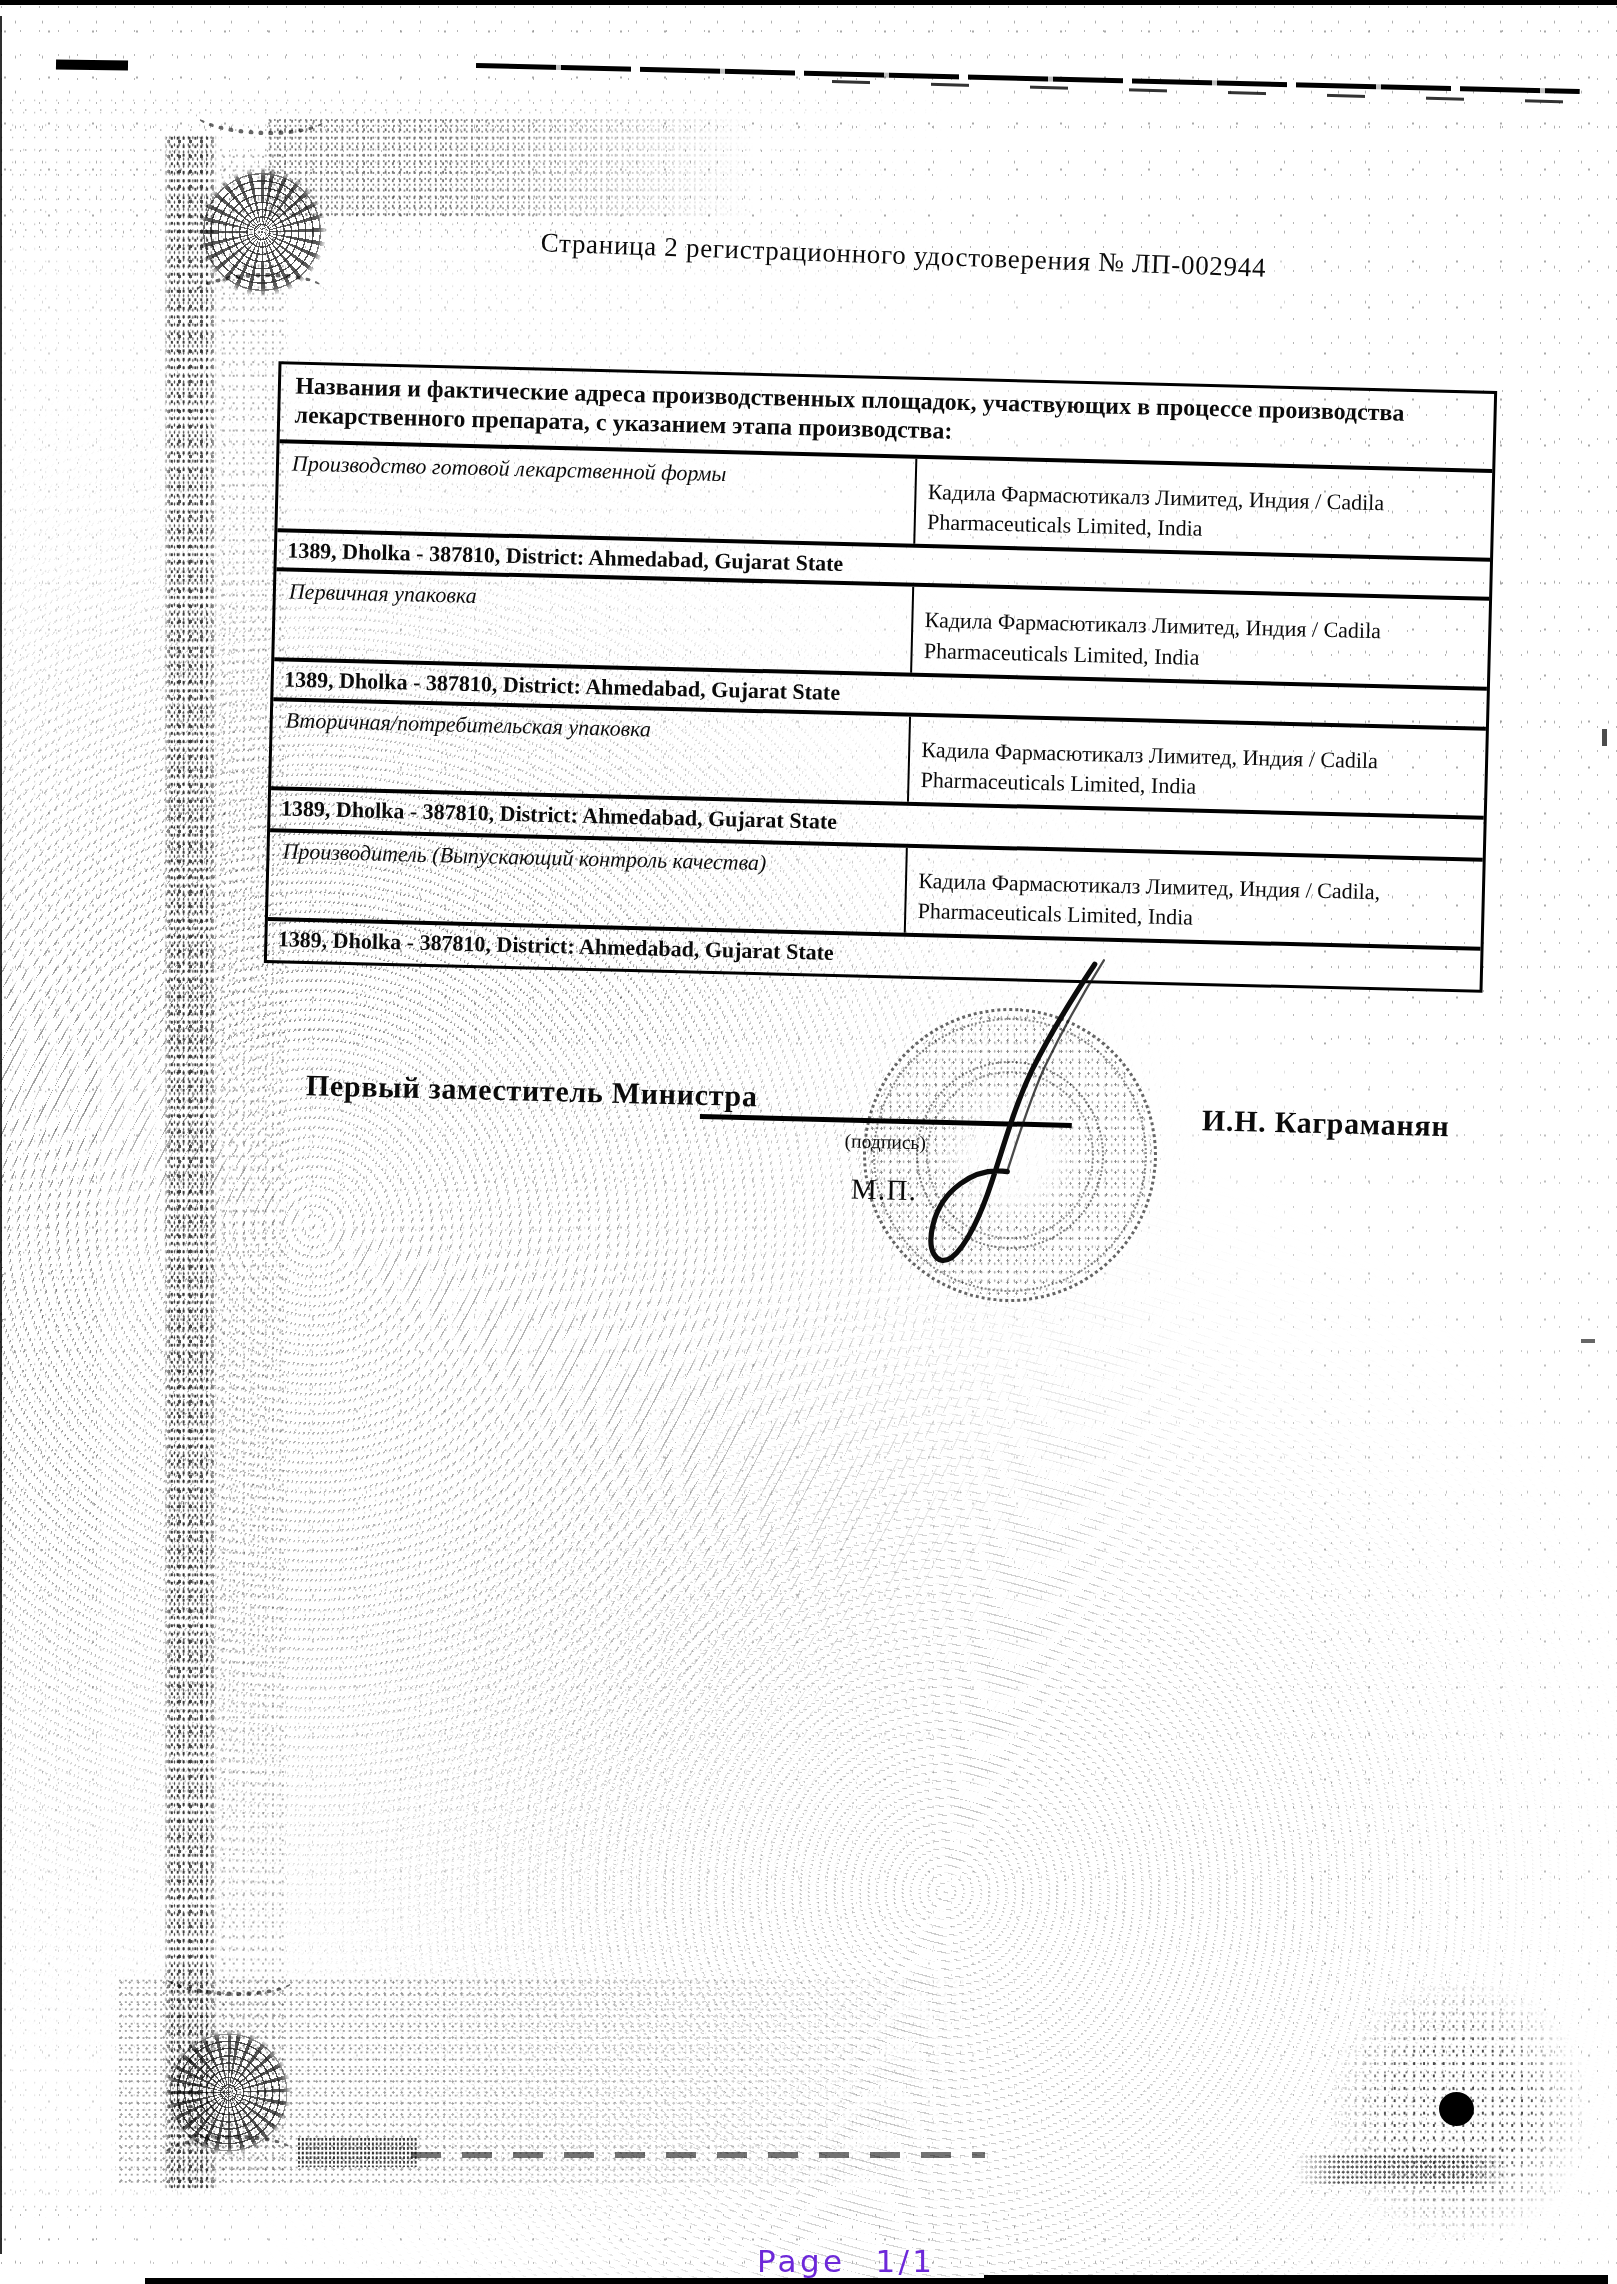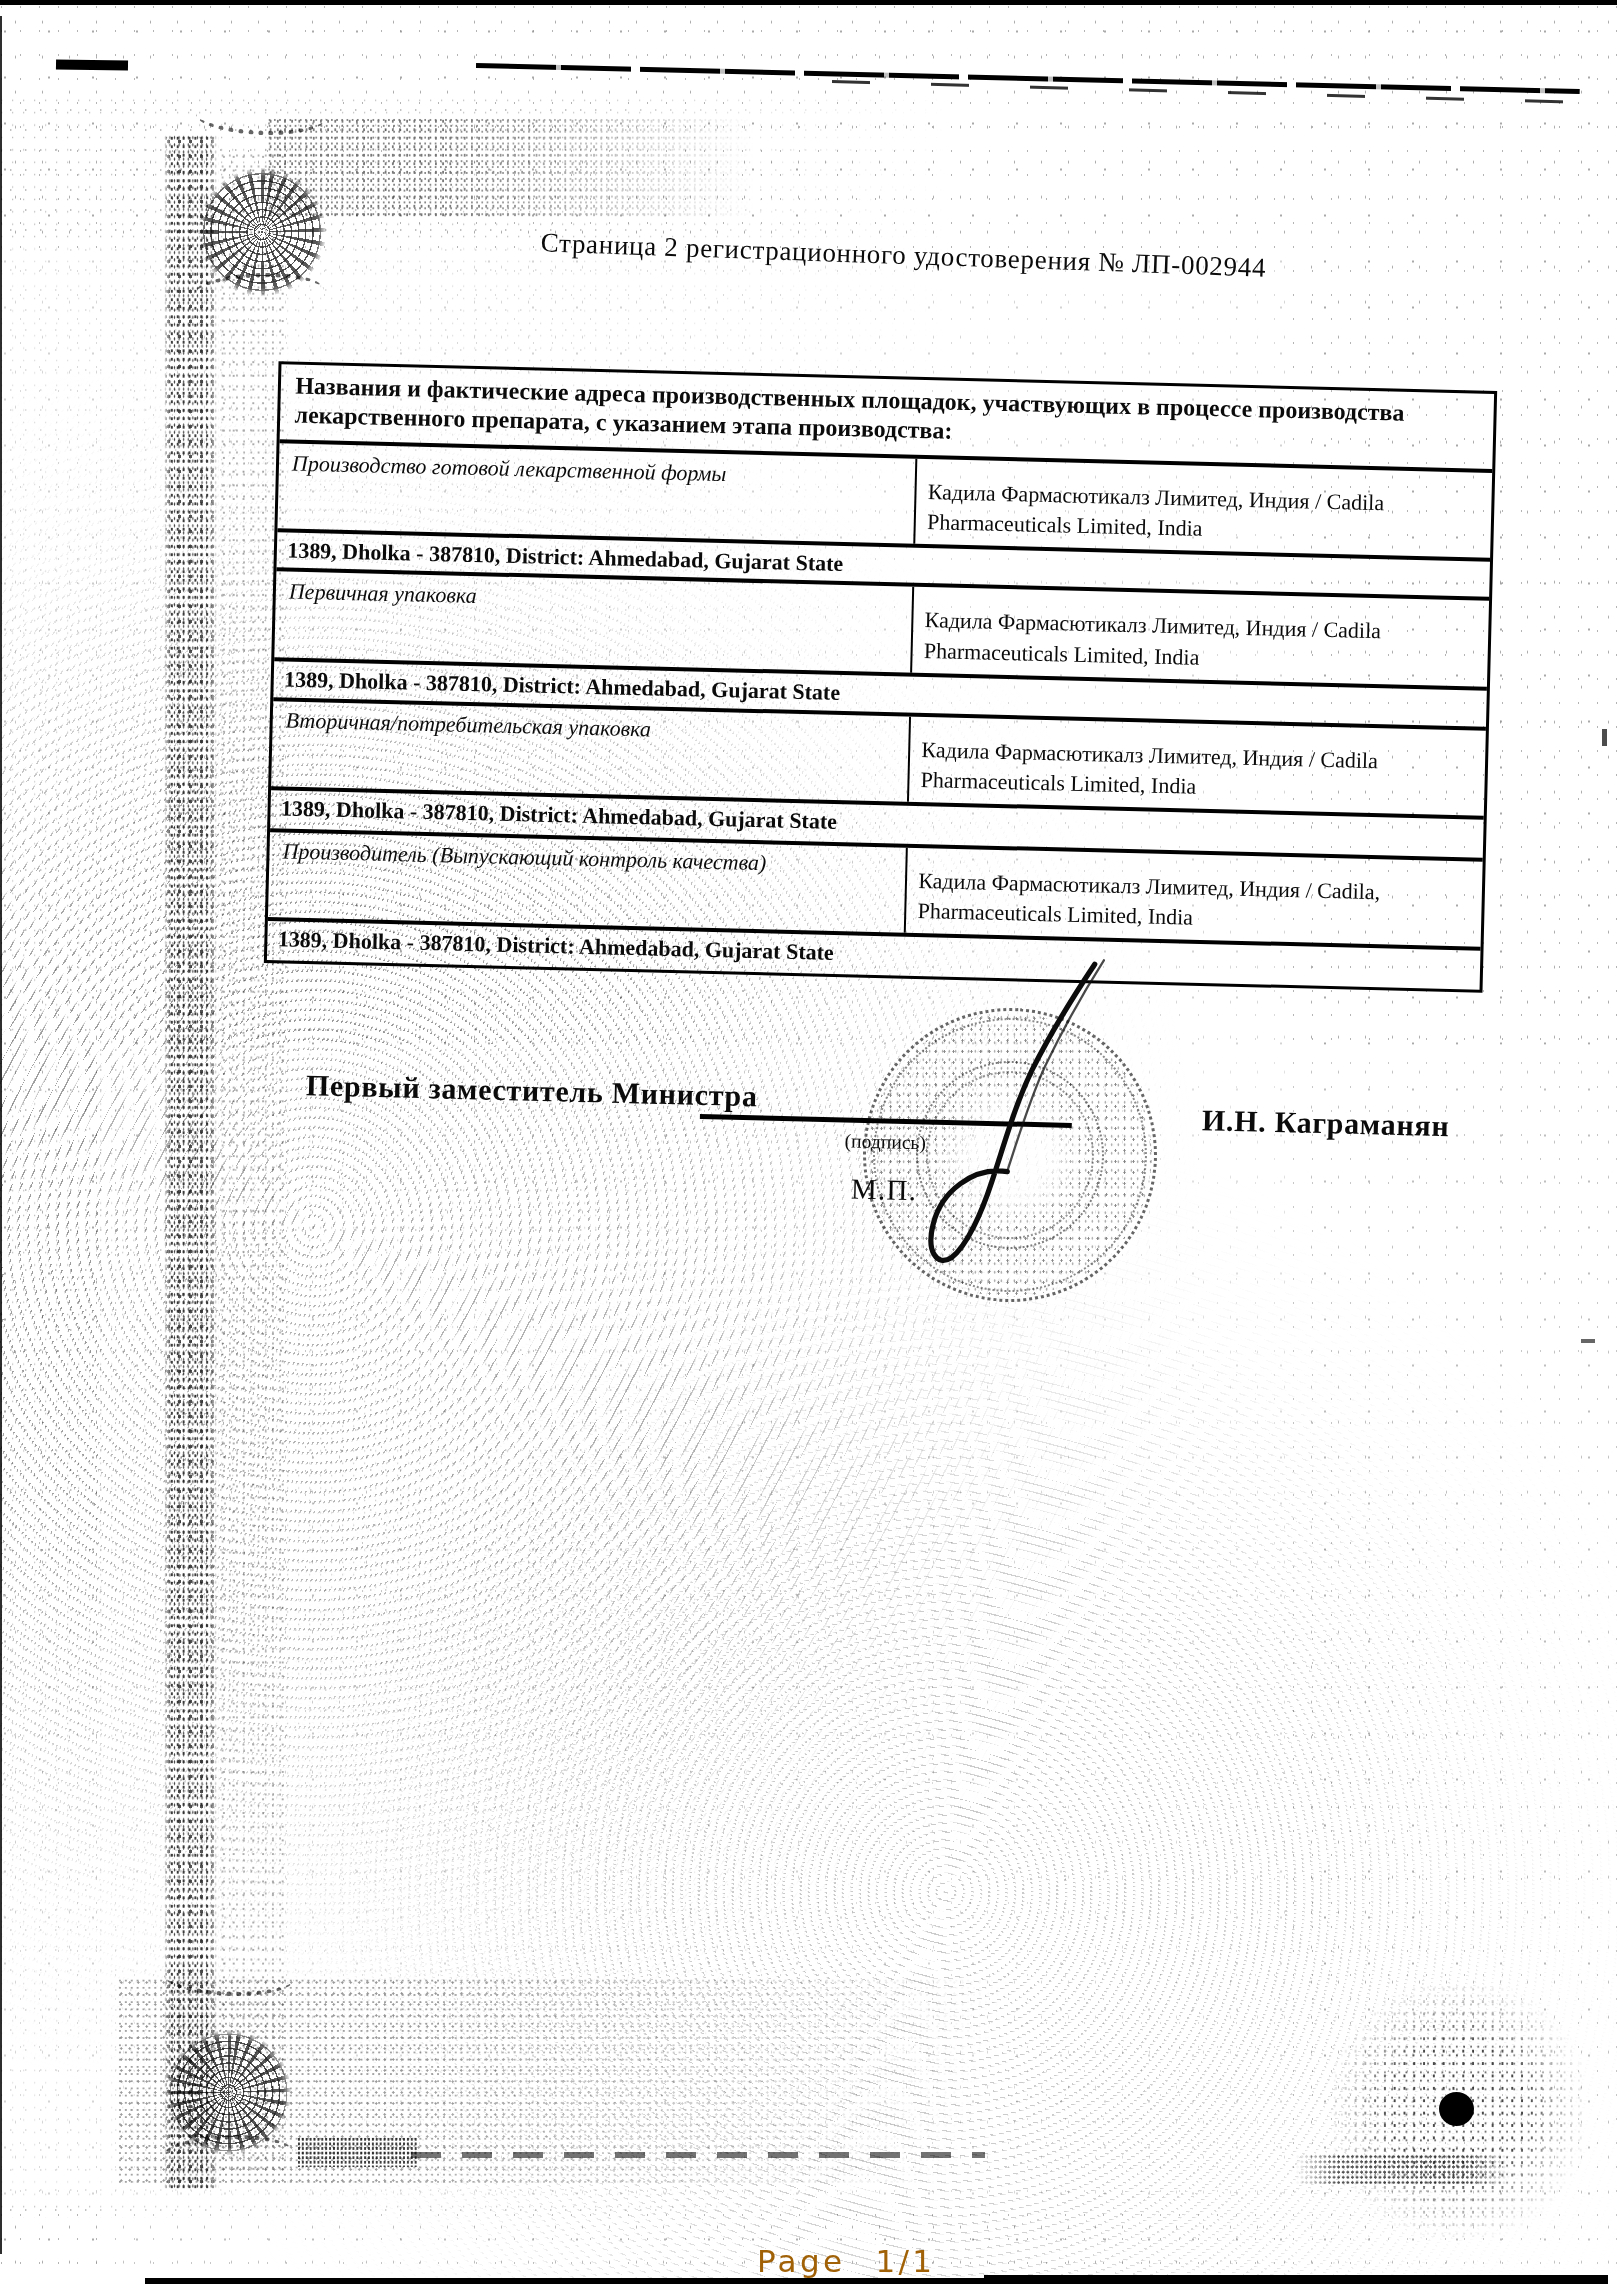--- a/index.html
+++ b/index.html
@@ -176,21 +176,21 @@
   }
   .stain-dot{position:absolute; left:1439px; top:2092px; width:35px; height:34px; border-radius:50%; background:#000; z-index:6;}
   .stain-band{position:absolute; left:1295px; top:2154px; width:215px; height:30px; z-index:5; opacity:.7;
     background-image:radial-gradient(rgba(0,0,0,.95) 1.1px, transparent 1.4px); background-size:4.6px 5.2px;
     -webkit-mask-image:linear-gradient(to right,transparent,#000 20%,#000 80%,transparent);
     mask-image:linear-gradient(to right,transparent,#000 20%,#000 80%,transparent);}
   
   .footer-text{
     position:absolute; left:757px; top:2243px; z-index:6;
     font-family:"DejaVu Sans","Liberation Sans",sans-serif;
-    font-size:31px; letter-spacing:3.3px; word-spacing:17px; color:#a16207;
+    font-size:31px; letter-spacing:3.3px; word-spacing:17px; color:#6d28d9;
   }
   .bar-bottom-a{position:absolute; left:145px; top:2278px; width:843px; height:5.9px; background:#000; z-index:7;}
   .bar-bottom-b{position:absolute; left:984px; top:2275px; width:624px; height:9px; background:#000; z-index:7;}
 </style>
 </head>
 <body>
 
 <div class="page">
 
   <div class="grain"></div>

